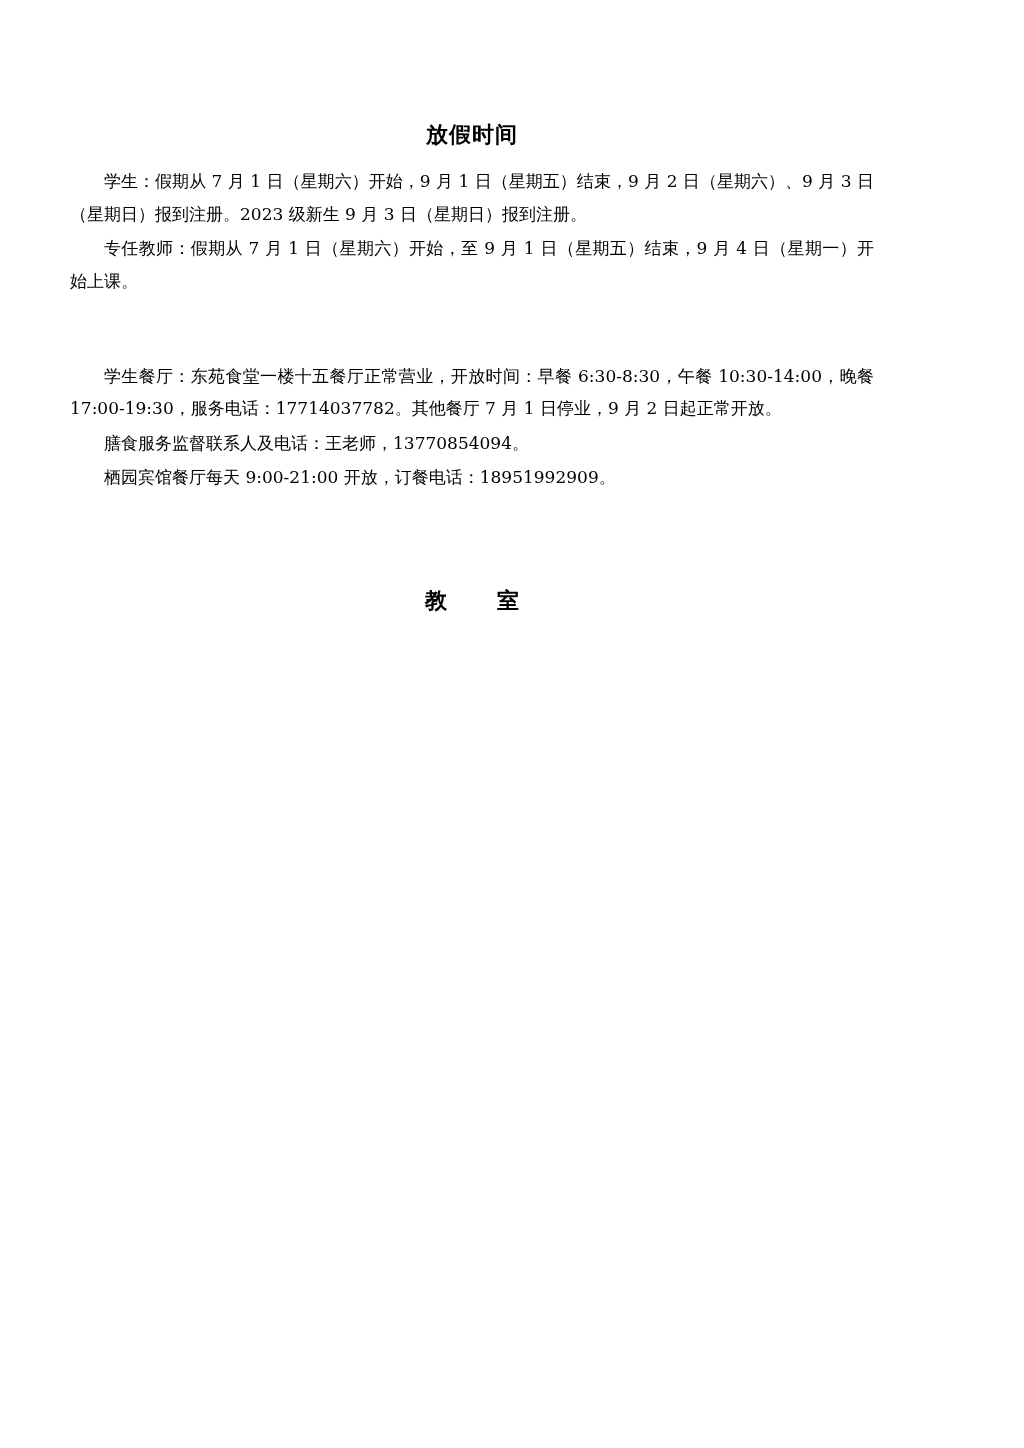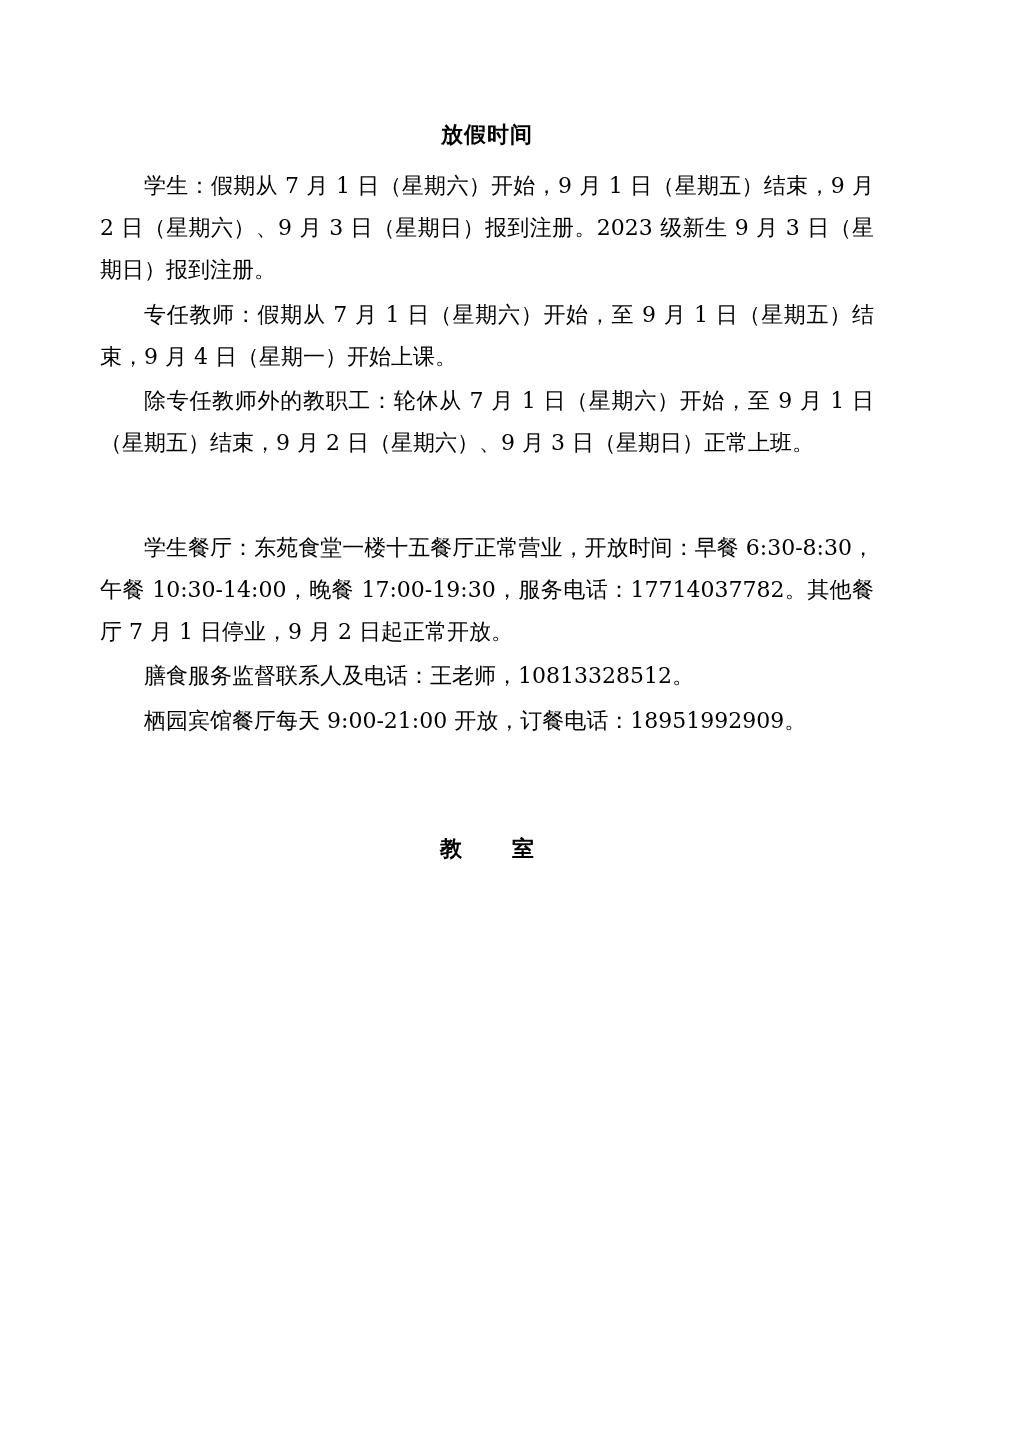--- a/index.html
+++ b/index.html
@@ -11,42 +11,42 @@
     width: 1024px;
     height: 1448px;
     font-family: "DejaVu Serif", "Liberation Serif", serif;
     color: #000000;
     overflow: hidden;
   }
   .page {
     width: 1024px;
     height: 1448px;
     box-sizing: border-box;
-    padding: 118px 150px 0 100px;
+    padding: 118px 150px 0 70px;
     position: relative;
   }
   .section {
     margin: 0;
   }
   .sec-title {
     text-align: center;
     font-weight: bold;
     font-size: 22px;
     letter-spacing: 1px;
     margin: 0 0 14px 0;
     line-height: 1.5;
   }
   .sec-title.spaced {
     letter-spacing: 14px;
     text-indent: 14px;
     margin-top: 24px;
   }
   p.para {
     margin: 0 0 2px 0;
-    font-size: 22px;
+    font-size: 17px;
     line-height: 1.92;
     text-align: justify;
     text-justify: inter-ideograph;
     text-indent: 2em;
     word-break: break-all;
   }
   p.para:last-child {
     margin-bottom: 0;
   }
   .gap-lg {
@@ -61,28 +61,27 @@
 </style>
 </head>
 <body>
 
 <div class="page">
 
   <div class="section">
     <h2 class="sec-title">放假时间</h2>
     <p class="para">学生：假期从 7 月 1 日（星期六）开始，9 月 1 日（星期五）结束，9 月 2 日（星期六）、9 月 3 日（星期日）报到注册。2023 级新生 9 月 3 日（星期日）报到注册。</p>
     <p class="para">专任教师：假期从 7 月 1 日（星期六）开始，至 9 月 1 日（星期五）结束，9 月 4 日（星期一）开始上课。</p>
-    <p class="para">除专任教师外的教职工：轮休从 7 月 1 日（星期六）开始，至 9 月 1 日（星期五）结束，9 月 2 日（星期六）、9 月 3 日（星期日）正常上班。</p>
   </div>
 
   <div class="gap-lg"></div>
 
   <div class="section">
     <p class="para">学生餐厅：东苑食堂一楼十五餐厅正常营业，开放时间：早餐 6:30-8:30，午餐 10:30-14:00，晚餐 17:00-19:30，服务电话：17714037782。其他餐厅 7 月 1 日停业，9 月 2 日起正常开放。</p>
-    <p class="para">膳食服务监督联系人及电话：王老师，10813328512。</p>
+    <p class="para">膳食服务监督联系人及电话：王老师，13770854094。</p>
     <p class="para">栖园宾馆餐厅每天 9:00-21:00 开放，订餐电话：18951992909。</p>
   </div>
 
   <div class="gap-lg2"></div>
 
   <div class="section">
     <h2 class="sec-title spaced">教　室</h2>
   </div>
 
 </div>

